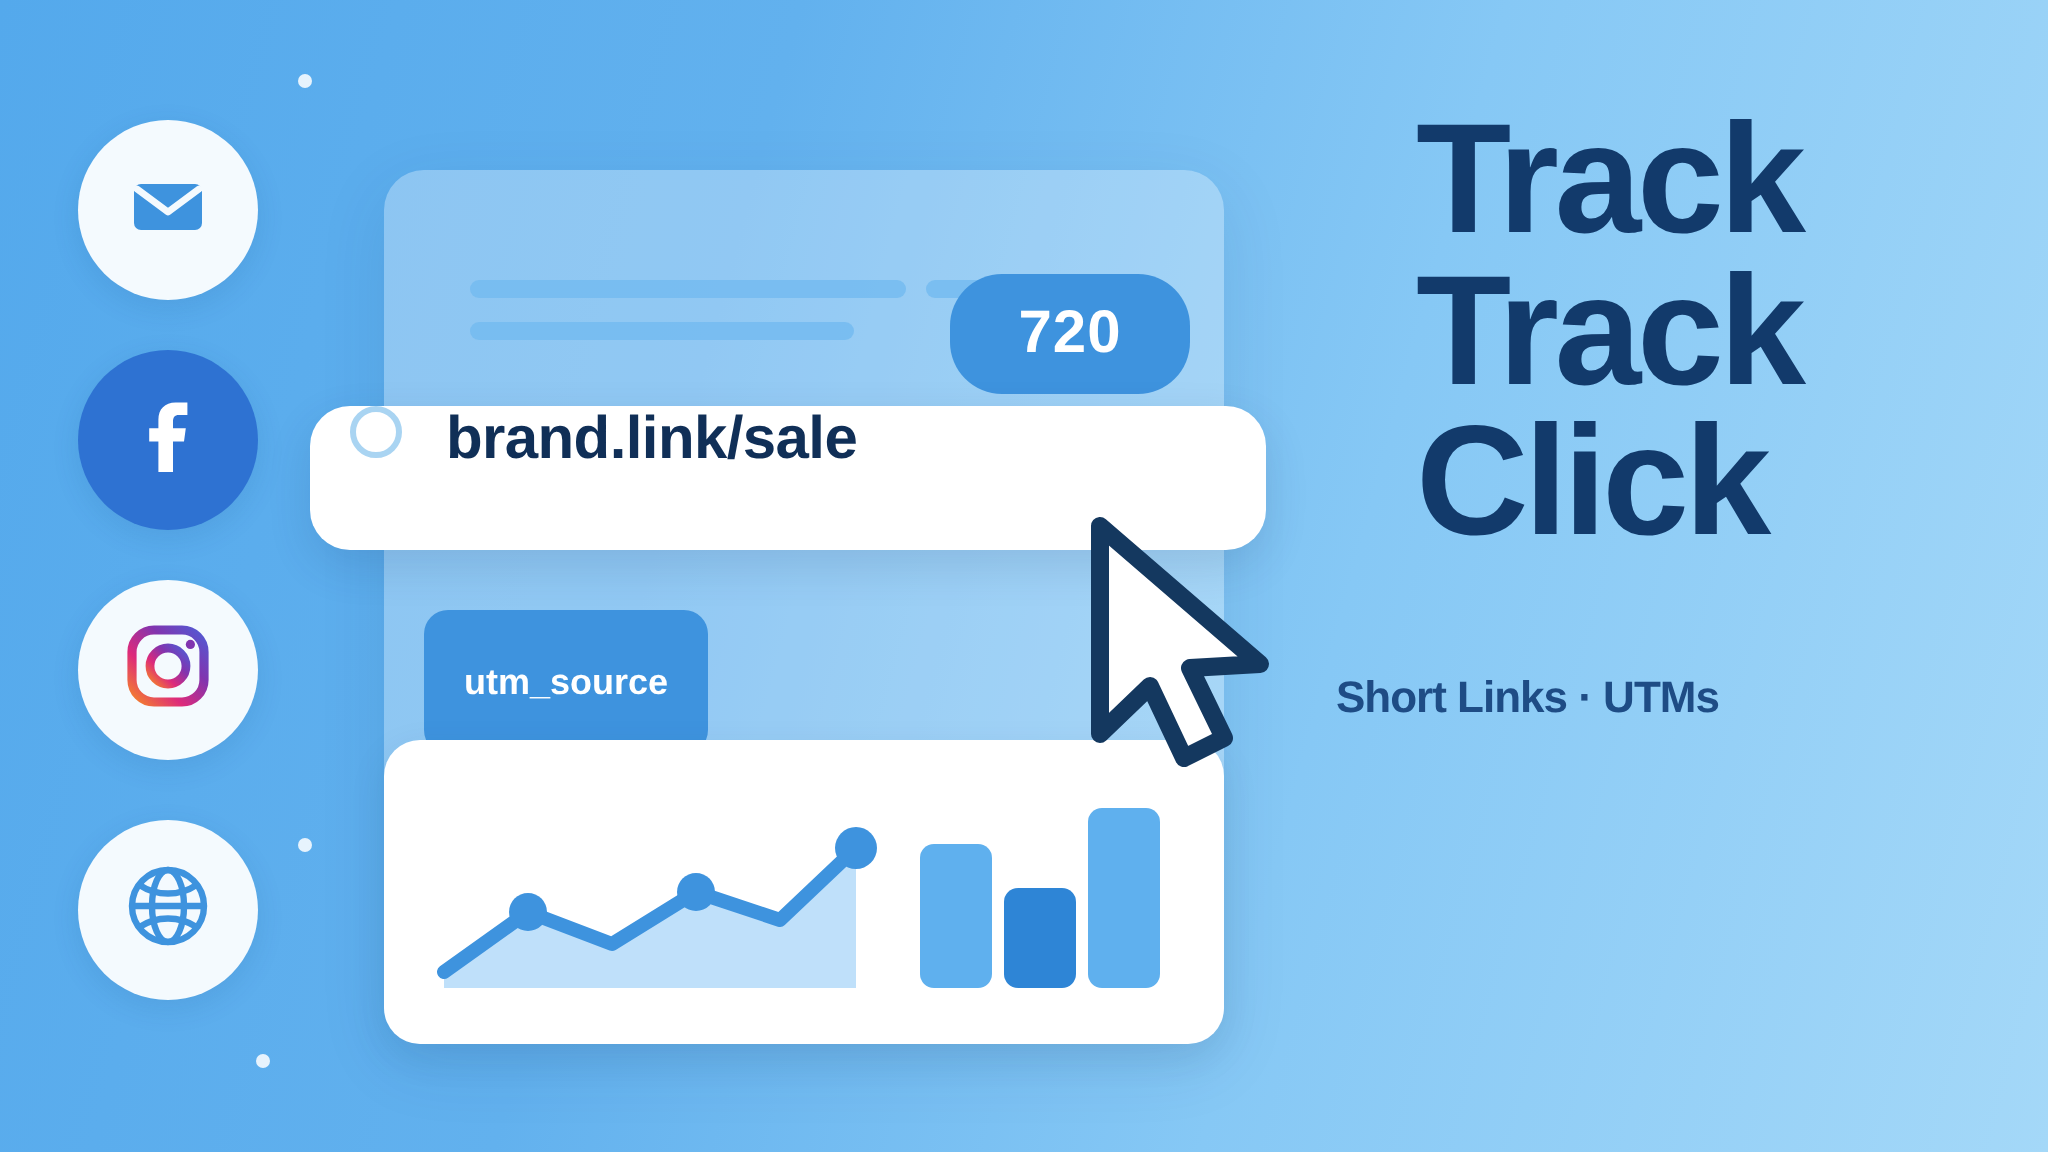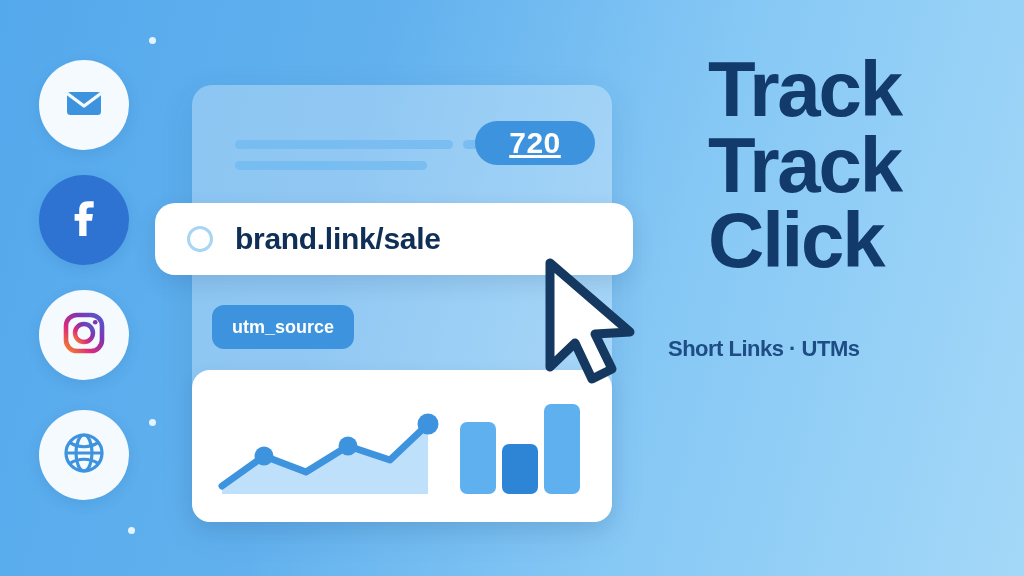--- a/index.html
+++ b/index.html
@@ -77,48 +77,46 @@
     opacity: 0.85;
   }
   .skel-row {
     display: flex;
     gap: 10px;
     margin-bottom: 12px;
   }
   #badge-count {
     position: absolute;
     right: 17px;
-    top: 36px;
+    top: 52px;
     min-width: 120px;
-    height: 44px;
+    height: 60px;
     border-radius: 26px;
     background: #3E93DE;
     color: #FFFFFF;
     font-size: 30px;
     font-weight: 700;
     letter-spacing: 0.5px;
     display: flex;
     align-items: center;
     justify-content: center;
-    text-decoration: underline;
   }
 
   
   #link-search-bar {
     position: absolute;
     left: 155px;
     top: 203px;
     width: 478px;
     height: 72px;
     background: #FFFFFF;
     border-radius: 20px;
     box-shadow: 0 8px 22px rgba(18,58,107,0.14);
     display: flex;
-    align-items: center;
-    padding-left: 32px;
+    padding-left: 20px;
     box-sizing: border-box;
   }
   #link-radio {
     width: 26px;
     height: 26px;
     border: 3px solid #A9D4F2;
     border-radius: 50%;
     box-sizing: border-box;
     flex: none;
   }
@@ -134,21 +132,21 @@
   
   #utm-pill-group {
     position: absolute;
     left: 212px;
     top: 305px;
     display: flex;
     gap: 18px;
   }
   .utm-pill {
     height: 40px;
-    padding: 2px 20px;
+    padding: 16px 20px;
     border-radius: 12px;
     background: #3E93DE;
     color: #FFFFFF;
     font-size: 18px;
     font-weight: 700;
     display: flex;
     align-items: center;
     white-space: nowrap;
   }
 

